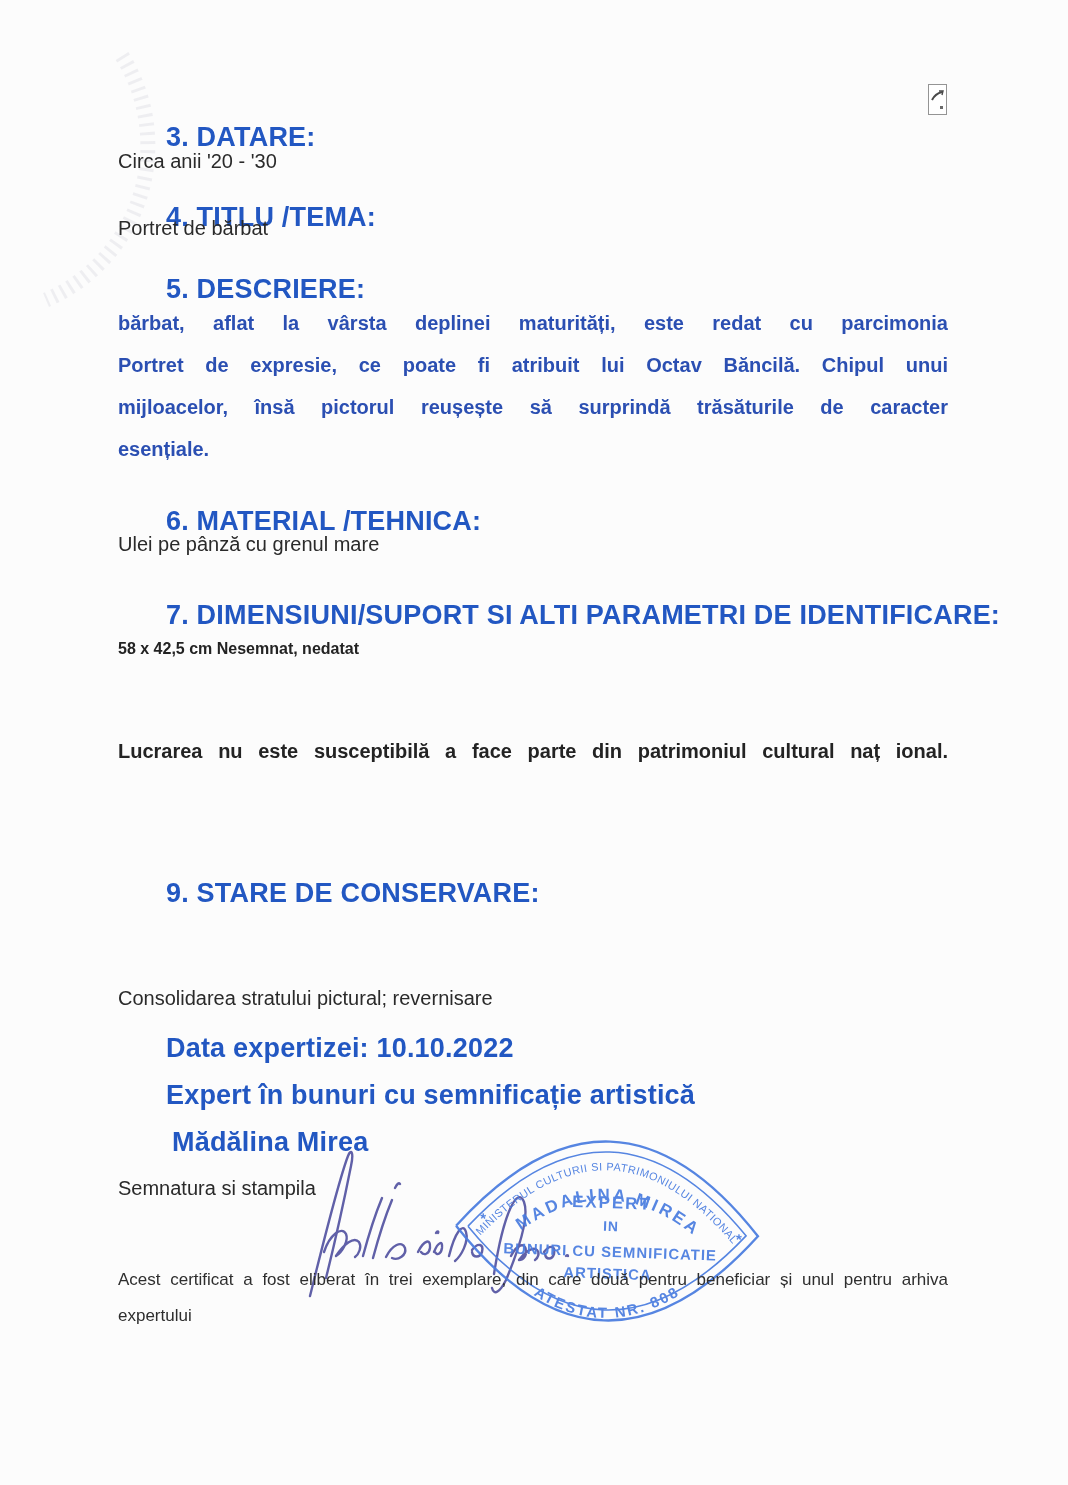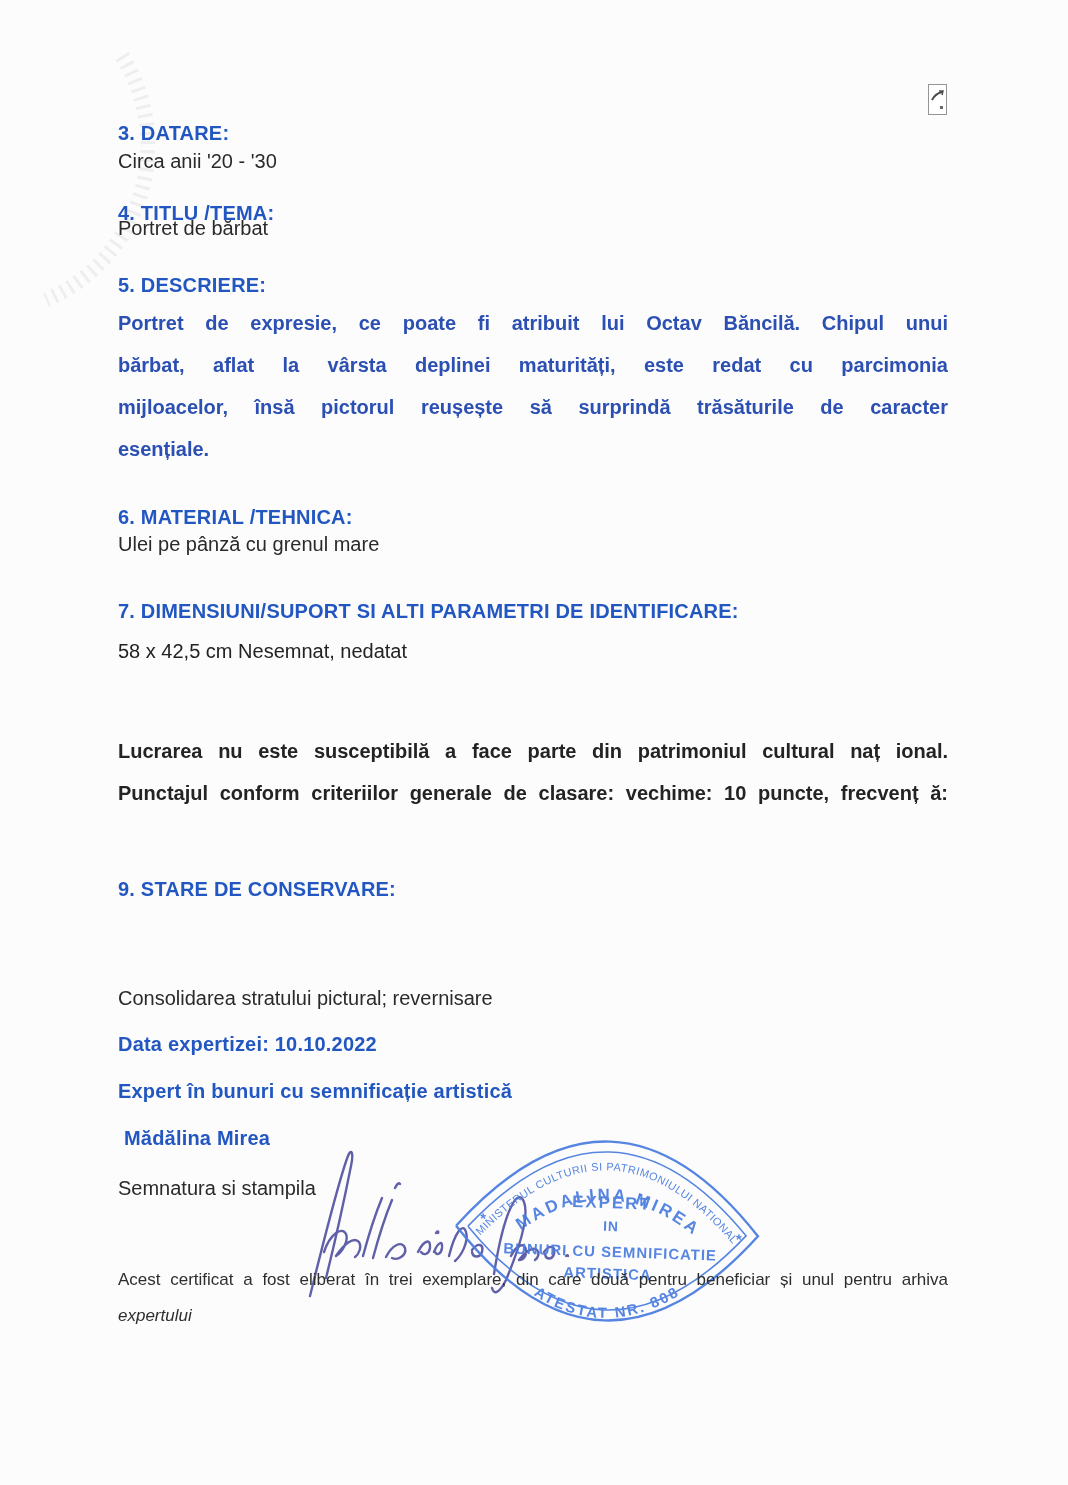--- a/index.html
+++ b/index.html
@@ -7,34 +7,34 @@
     position:relative;
     width:1068px;height:1485px;
     margin:0 auto;
     background:#fcfcfc;
     overflow:hidden;
     font-family:"Liberation Sans", sans-serif;
     color:#262626;
   }
   
   .abs{position:absolute;left:118px;}
-  .h{font-size:20px;font-weight:700;color:#2257c2;letter-spacing:.2px;white-space:nowrap;}
+  .h{font-size:27px;font-weight:700;color:#2257c2;letter-spacing:.2px;white-space:nowrap;margin-left:48px;}
   .v{font-size:20px;color:#2a2a2a;white-space:nowrap;}
-  .vb{font-size:20px;font-weight:400;color:#232323;white-space:nowrap;}
+  .vb{font-size:16px;font-weight:700;color:#232323;white-space:nowrap;}
   .para{width:830px;}
   .para .ln{
     font-size:20px;line-height:42px;
     text-align:justify;text-align-last:justify;
   }
   .para .ln.last{text-align-last:left;}
   .para.blue .ln{color:#2b4fb2;font-weight:700;}
   .para.blackbold .ln{color:#232323;font-weight:700;}
   .note .ln{font-size:17px;line-height:36px;color:#2e2e2e;
     text-align:justify;text-align-last:justify;}
-  .note .ln.last{text-align-last:left;font-style:italic;}
+  .note .ln.last{text-align-last:left;}
 
   
   .stamp{
     position:absolute;left:452px;top:1118px;width:310px;height:226px;
     transform:rotate(2deg);
     opacity:.93;
   }
   .stamp .ring{fill:none;stroke:#4a7de0;}
   .stamp text{fill:#4a7de0;font-family:"Liberation Sans",sans-serif;}
 
@@ -69,35 +69,34 @@
   </div>
 
   <div class="abs h" style="top:122px">3. DATARE:</div>
   <div class="abs v" style="top:150px">Circa anii '20 - '30</div>
 
   <div class="abs h" style="top:202px">4. TITLU /TEMA:</div>
   <div class="abs v" style="top:217px">Portret de bărbat</div>
 
   <div class="abs h" style="top:274px">5. DESCRIERE:</div>
   <div class="abs para blue" style="top:302px">
+    <div class="ln">bărbat, aflat la vârsta deplinei maturități, este redat cu parcimonia</div>
     <div class="ln">Portret de expresie, ce poate fi atribuit lui Octav Băncilă. Chipul unui</div>
-    <div class="ln">bărbat, aflat la vârsta deplinei maturități, este redat cu parcimonia</div>
     <div class="ln">mijloacelor, însă pictorul reușește să surprindă trăsăturile de caracter</div>
     <div class="ln last">esențiale.</div>
   </div>
 
   <div class="abs h" style="top:506px">6. MATERIAL /TEHNICA:</div>
   <div class="abs v" style="top:533px">Ulei pe pânză cu grenul mare</div>
 
   <div class="abs h" style="top:600px">7. DIMENSIUNI/SUPORT SI ALTI PARAMETRI DE IDENTIFICARE:</div>
   <div class="abs vb" style="top:640px">58 x 42,5 cm Nesemnat, nedatat</div>
 
   <div class="abs para blackbold" style="top:730px">
     <div class="ln">Lucrarea nu este susceptibilă a face parte din patrimoniul cultural naț ional.</div>
-    <div class="ln">Punctajul conform criteriilor generale de clasare: vechime: 10 puncte, frecvenț ă:</div>
   </div>
 
   <div class="abs h" style="top:878px">9. STARE DE CONSERVARE:</div>
 
   <div class="abs v" style="top:987px">Consolidarea stratului pictural; revernisare</div>
 
   <div class="abs h" style="top:1033px">Data expertizei: 10.10.2022</div>
   <div class="abs h" style="top:1080px">Expert în bunuri cu semnificație artistică</div>
   <div class="abs h" style="top:1127px;left:124px">Mădălina Mirea</div>
   <div class="abs v" style="top:1177px">Semnatura si stampila</div>

